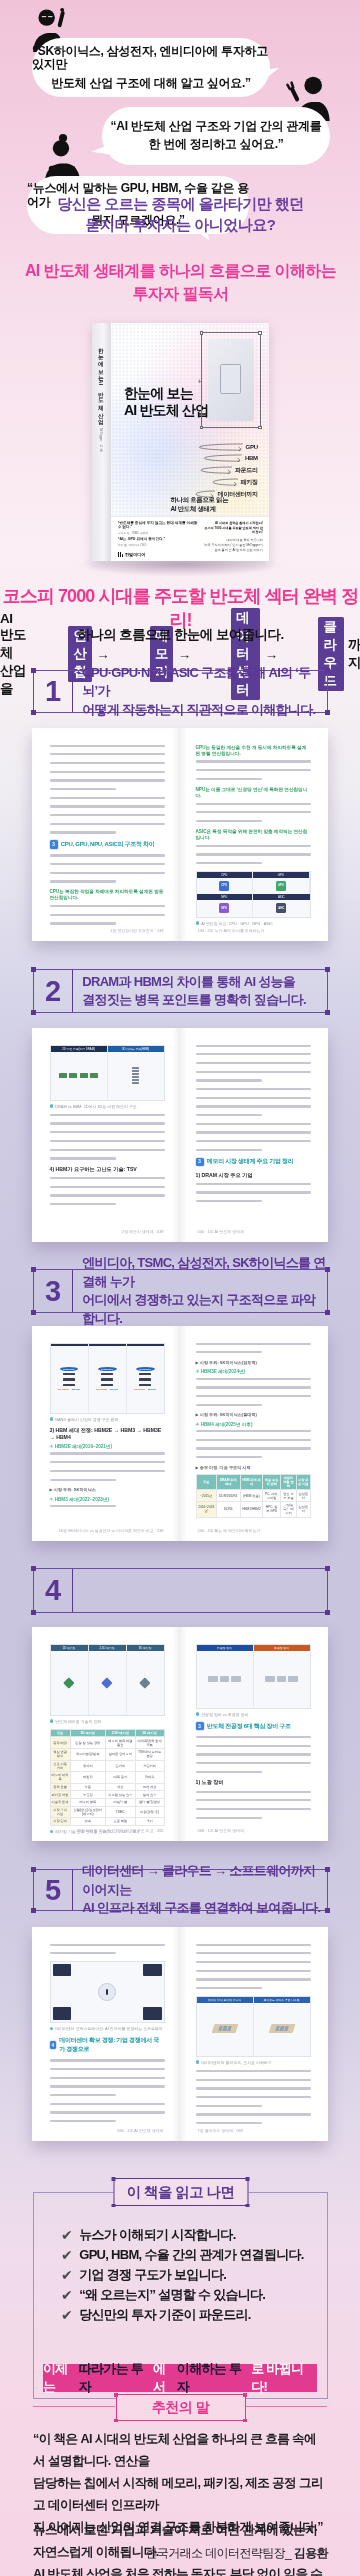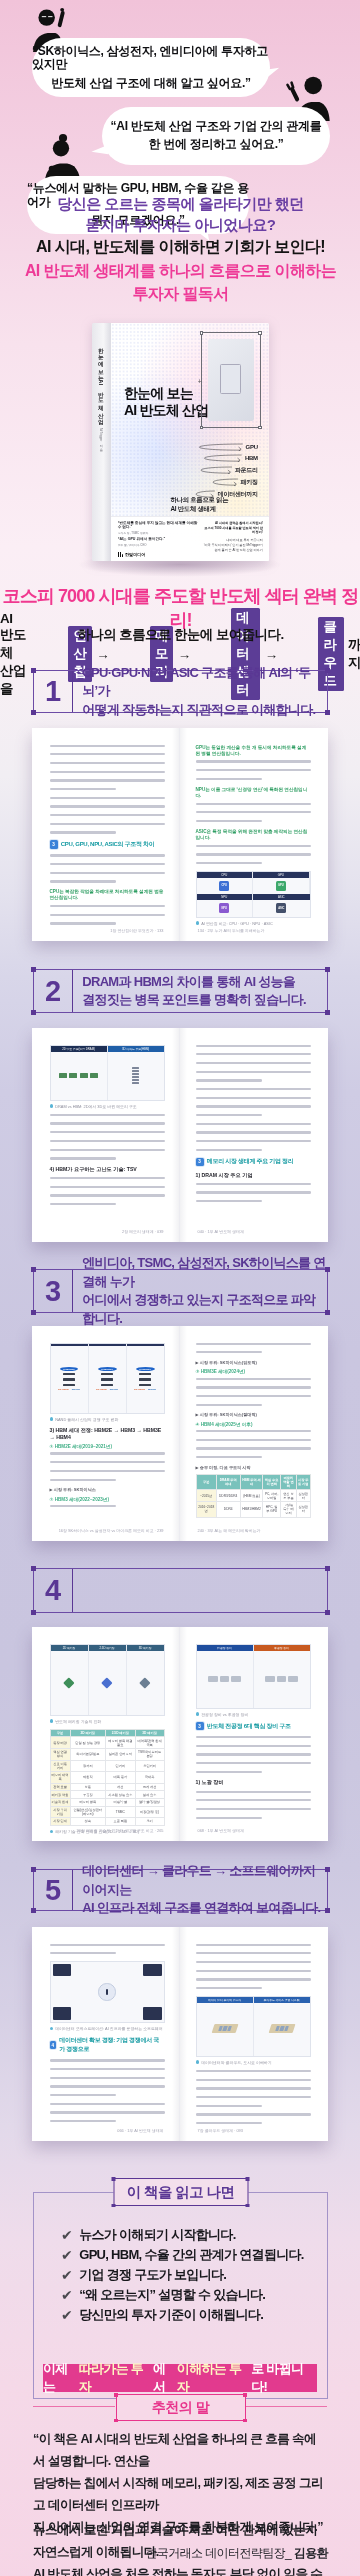--- a/index.html
+++ b/index.html
@@ -154,21 +154,21 @@
   .tdot{position:absolute;width:3.6px;height:3.6px;}
   .tab-after .tdot{background:#5a3794;}
   .tab-rec .tdot{background:#e8358c;}
   .td-tl{left:-2.1px;top:-2.1px}.td-tr{right:-2.1px;top:-2.1px}.td-bl{left:-2.1px;bottom:-2.1px}.td-br{right:-2.1px;bottom:-2.1px}
   .after-list{position:absolute;left:61px;top:2225px;display:flex;flex-direction:column;gap:0;}
   .after-list .chk{display:flex;align-items:center;gap:7.2px;height:20px;font-size:13px;font-weight:800;color:#17171c;letter-spacing:-0.7px;}
   .after-list .vmark{color:#4a4a4f;font-size:14px;font-weight:800;}
   .banner{position:absolute;left:43px;top:2364px;width:274px;height:28px;background:#e23a8e;
     display:flex;align-items:center;justify-content:center;font-size:13px;font-weight:800;letter-spacing:-0.7px;}
   .banner .w{color:#ffffff;}
-  .banner .p{color:#fef9c3;}
+  .banner .p{color:#0f172a;}
 
   
   .rec-line{position:absolute;top:2406px;height:0.8px;background:#ec71ab;}
   .rl-l{left:33px;width:82px;}
   .rl-r{left:245px;width:82px;}
   .quote{position:absolute;left:33px;width:295px;font-size:12.6px;font-weight:600;color:#1d1d22;
     line-height:22px;letter-spacing:-0.6px;}
   .q1{top:2428px}.q2{top:2519px}
   .quote .attr{text-align:right;margin-top:4.1px;font-size:12px;font-weight:500;color:#26262c;}
   .quote .attr b{font-weight:800;}
@@ -226,21 +226,20 @@
   <div class="bubble bubble3">
     <span class="tail"></span>
     <span>“뉴스에서 말하는 GPU, HBM, 수율 같은 용어가</span>
     <span>뭔지 모르겠어요.”</span>
   </div>
 
   <div class="abs ctr hook">
     <div>당신은 오르는 종목에 올라타기만 했던</div>
     <div>묻지마 투자자는 아니었나요?</div>
   </div>
-  <div class="abs ctr hl-black">AI 시대, 반도체를 이해하면 기회가 보인다!</div>
   <div class="abs ctr hl-pink1">AI 반도체 생태계를 하나의 흐름으로 이해하는</div>
   <div class="abs ctr hl-pink2">투자자 필독서</div>
 
   <div class="abs book-shadow"></div>
   <div class="abs book">
     <div class="spine">
       <span class="stxt">한눈에 보는 AI 반도체 산업</span>
       <span class="sauthor">MrTrigger 지음</span>
     </div>
     <div class="cover">
@@ -932,21 +931,21 @@
       <div class="chk">
         <span class="vmark">✔</span>
         <span>기업 경쟁 구도가 보입니다.</span>
       </div>
       <div class="chk">
         <span class="vmark">✔</span>
         <span>“왜 오르는지” 설명할 수 있습니다.</span>
       </div>
       <div class="chk">
         <span class="vmark">✔</span>
-        <span>당신만의 투자 기준이 이해됩니다.</span>
+        <span>당신만의 투자 기준이 파운드리.</span>
       </div>
     </div>
   <div class="banner" id="banner">
       <span class="w">이제는 </span>
       <span class="p">따라가는 투자</span>
       <span class="w">에서 </span>
       <span class="p">이해하는 투자</span>
       <span class="w">로 바뀝니다!</span>
     </div>
 

